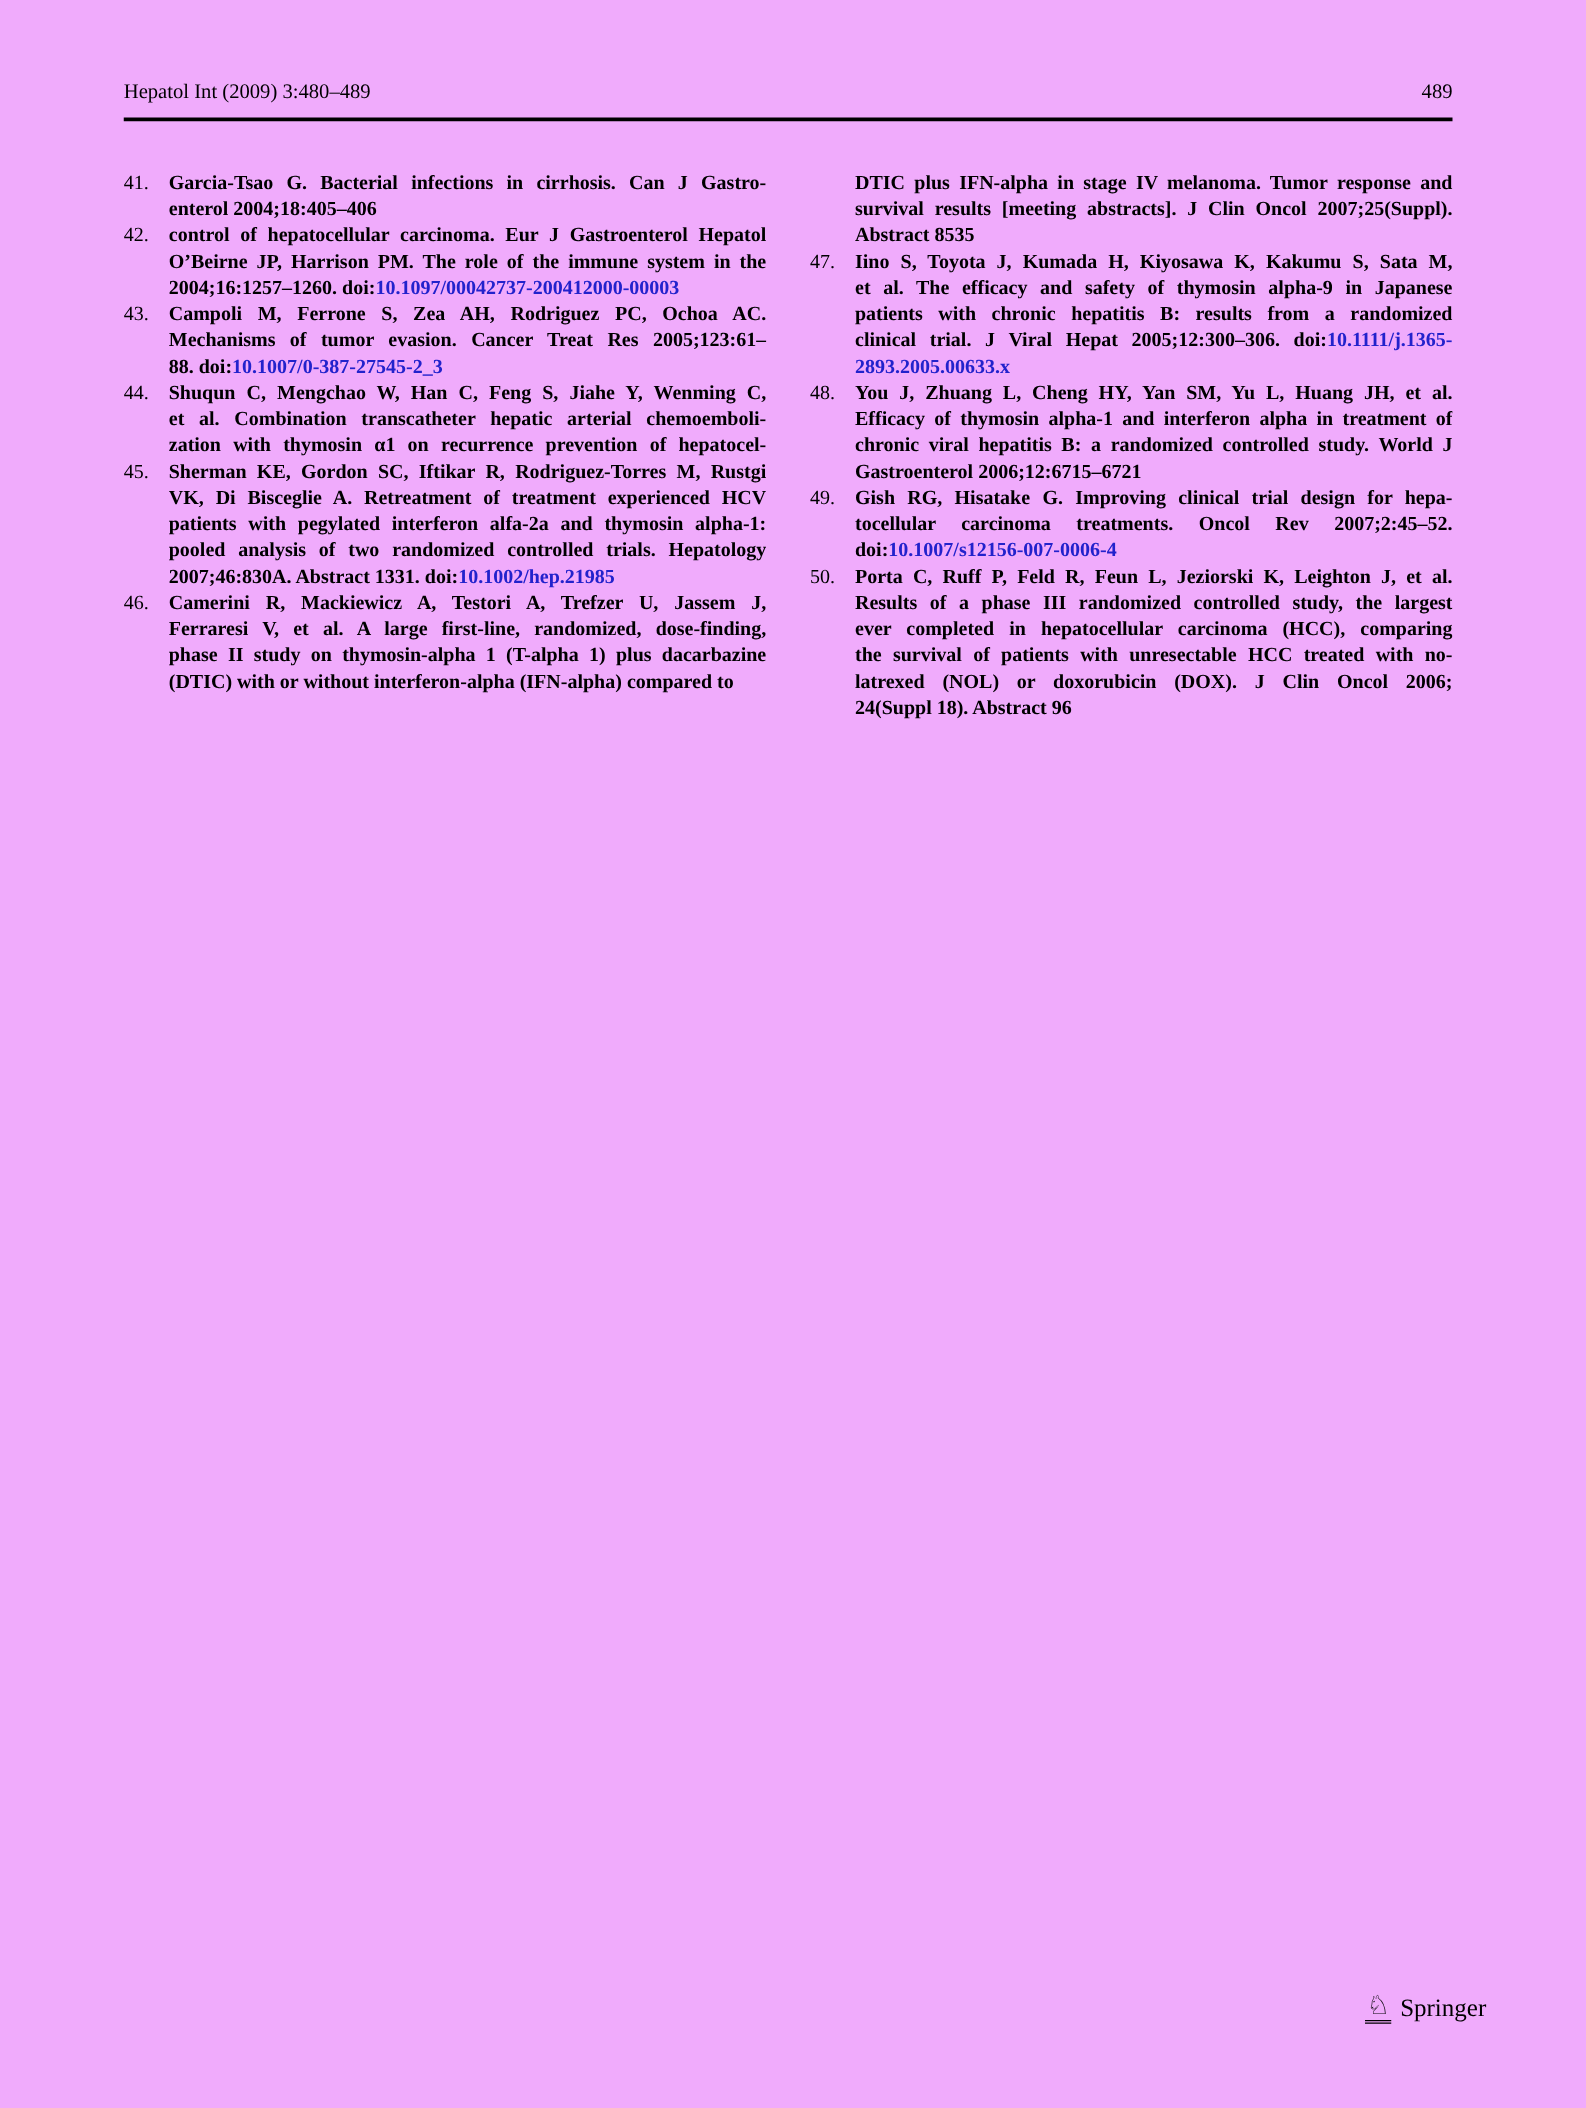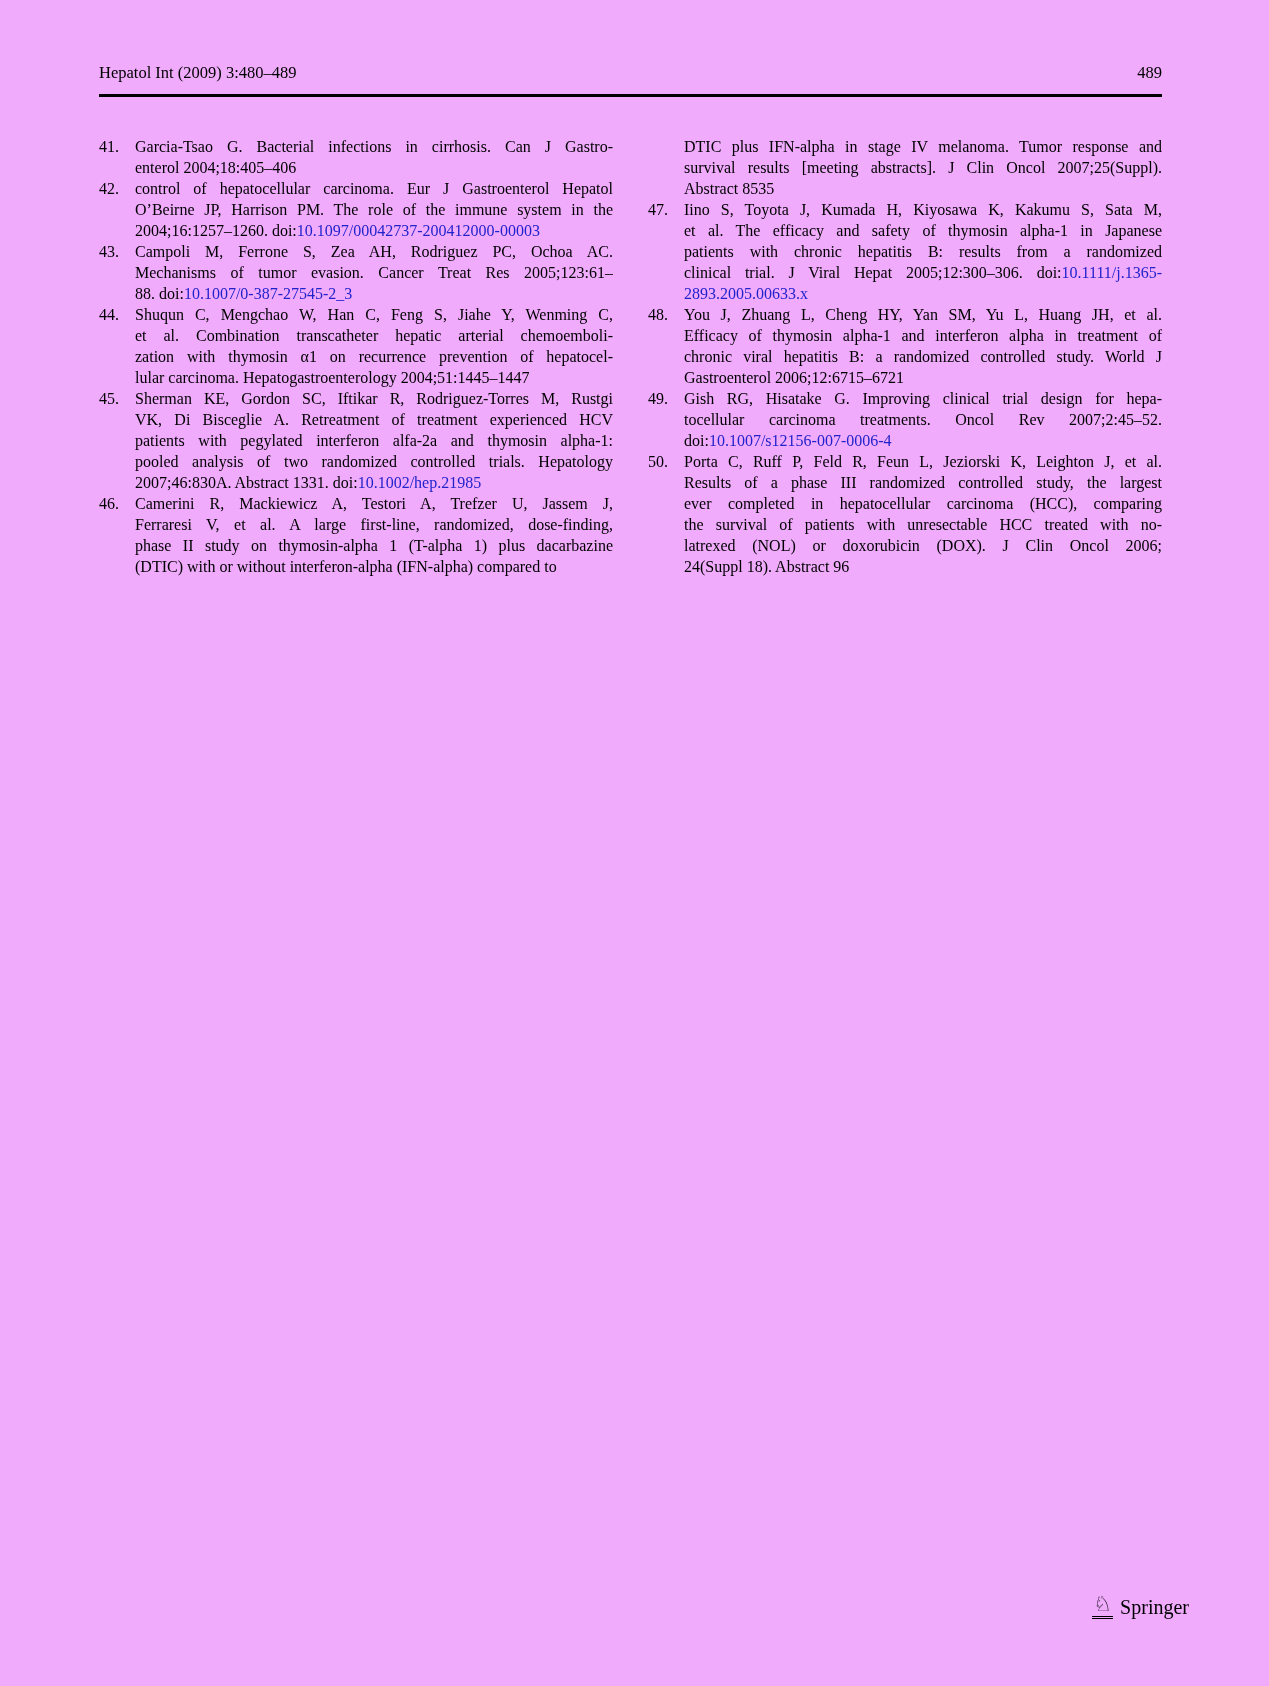--- a/index.html
+++ b/index.html
@@ -61,20 +61,21 @@
     min-width: 0;
   }
   .line {
     font-size: 16px;
     line-height: 21px;
     height: 21px;
     overflow: hidden;
     text-align: justify;
     text-align-last: justify;
     white-space: normal;
+    font-weight: bold;
   }
   .line.last {
     text-align-last: left;
   }
   a.doi {
     color: var(--link, #2222CC);
     text-decoration: none;
     cursor: pointer;
   }
   .footer-logo {
@@ -134,21 +135,20 @@
             <div class="line">Mechanisms of tumor evasion. Cancer Treat Res 2005;123:61–</div>
             <div class="line last">88. doi:<a class="doi">10.1007/0-387-27545-2_3</a></div>
           </div>
         </div>
         <div class="ref">
           <div class="ref-num">44.</div>
           <div class="ref-body">
             <div class="line">Shuqun C, Mengchao W, Han C, Feng S, Jiahe Y, Wenming C,</div>
             <div class="line">et al. Combination transcatheter hepatic arterial chemoemboli-</div>
             <div class="line">zation with thymosin α1 on recurrence prevention of hepatocel-</div>
-            <div class="line last">lular carcinoma. Hepatogastroenterology 2004;51:1445–1447</div>
           </div>
         </div>
         <div class="ref">
           <div class="ref-num">45.</div>
           <div class="ref-body">
             <div class="line">Sherman KE, Gordon SC, Iftikar R, Rodriguez-Torres M, Rustgi</div>
             <div class="line">VK, Di Bisceglie A. Retreatment of treatment experienced HCV</div>
             <div class="line">patients with pegylated interferon alfa-2a and thymosin alpha-1:</div>
             <div class="line">pooled analysis of two randomized controlled trials. Hepatology</div>
             <div class="line last">2007;46:830A. Abstract 1331. doi:<a class="doi">10.1002/hep.21985</a></div>
@@ -170,21 +170,21 @@
           <div class="ref-body">
             <div class="line">DTIC plus IFN-alpha in stage IV melanoma. Tumor response and</div>
             <div class="line">survival results [meeting abstracts]. J Clin Oncol 2007;25(Suppl).</div>
             <div class="line last">Abstract 8535</div>
           </div>
         </div>
         <div class="ref">
           <div class="ref-num">47.</div>
           <div class="ref-body">
             <div class="line">Iino S, Toyota J, Kumada H, Kiyosawa K, Kakumu S, Sata M,</div>
-            <div class="line">et al. The efficacy and safety of thymosin alpha-1 in Japanese</div>
+            <div class="line">et al. The efficacy and safety of thymosin alpha-9 in Japanese</div>
             <div class="line">patients with chronic hepatitis B: results from a randomized</div>
             <div class="line">clinical trial. J Viral Hepat 2005;12:300–306. doi:<a class="doi">10.1111/j.1365-</a></div>
             <div class="line last"><a class="doi">2893.2005.00633.x</a></div>
           </div>
         </div>
         <div class="ref">
           <div class="ref-num">48.</div>
           <div class="ref-body">
             <div class="line">You J, Zhuang L, Cheng HY, Yan SM, Yu L, Huang JH, et al.</div>
             <div class="line">Efficacy of thymosin alpha-1 and interferon alpha in treatment of</div>

